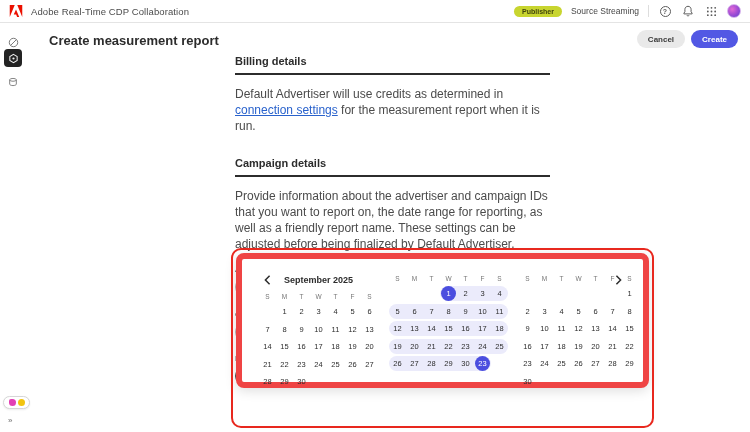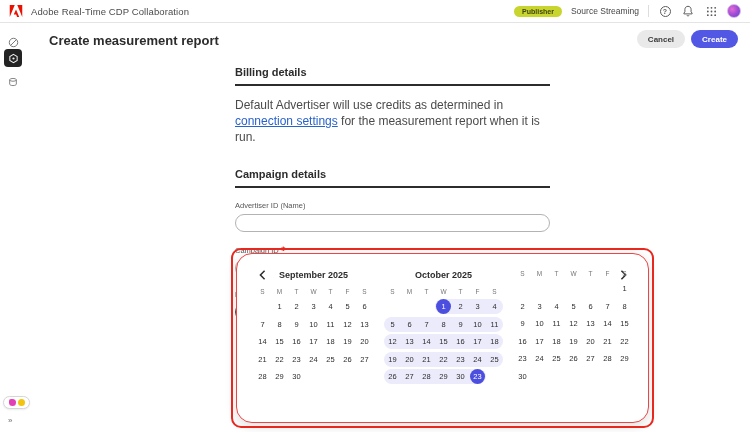--- a/index.html
+++ b/index.html
@@ -47,38 +47,38 @@
 
   
   .page-title{position:absolute;left:49px;top:33px;font-size:13px;font-weight:bold;color:#2c2c2c;text-align:right;}
   .header-buttons{position:absolute;right:12px;top:30px;display:flex;gap:6px;}
   .btn{height:18px;border-radius:9px;font-size:8px;font-weight:bold;padding:0 11px;border:none;
     display:flex;align-items:center;cursor:pointer;font-family:inherit;}
   .btn-cancel{background:#e9e9e9;color:#3b3b3b;}
   .btn-create{background:var(--accent);color:#fff;}
 
   
-  .content{position:absolute;left:235px;top:66px;width:315px;}
+  .content{position:absolute;left:235px;top:55px;width:315px;}
   .section-title{font-size:11px;font-weight:bold;color:#2c2c2c;}
   .rule{height:2px;background:#2c2c2c;margin-top:6px;}
   .para{font-size:12px;color:#4b4b4b;line-height:1.35;margin-top:11px;}
   .para a{color:var(--link);text-decoration:underline;cursor:pointer;}
   .campaign-block{margin-top:22px;}
   .field{margin-top:13px;}
   .field-label{font-size:7.5px;color:#565656;}
   .req{color:#d31510;font-size:6px;vertical-align:2px;margin-left:2px;}
   .input,.select{margin-top:4px;height:18px;border:1px solid #b3b3b3;border-radius:9px;background:#fff;
     display:flex;align-items:center;padding:0 10px;font-size:8.5px;color:#2c2c2c;cursor:text;}
   .select{cursor:pointer;justify-content:space-between;}
   .date-input{border:1.6px solid #4a4a4a;cursor:pointer;justify-content:space-between;}
   .date-vals{display:flex;align-items:center;gap:7px;font-size:8px;color:#2c2c2c;}
 
   
-  .popup{position:absolute;left:236px;top:253px;width:413px;height:170px;background:#fff;
-    border:1px solid #ef4444;border-radius:16px;box-shadow:0 3px 12px rgba(0,0,0,.13);}
+  .popup{position:absolute;left:236px;top:253px;width:413px;height:135px;background:#fff;
+    border:6px solid #ef4444;border-radius:8px;box-shadow:0 3px 12px rgba(0,0,0,.13);}
   .annotation{position:absolute;left:231px;top:248px;width:423px;height:180px;border:2.5px solid var(--red);
     border-radius:10px;pointer-events:none;z-index:5;}
   .cal-nav{position:absolute;top:13px;width:16px;height:16px;display:flex;align-items:center;
     justify-content:center;cursor:pointer;}
   .cal-nav.prev{left:17px;} .cal-nav.next{right:17px;}
   .months{position:absolute;left:17px;top:12px;display:flex;gap:11px;}
   .month{width:119px;}
   .month-title{font-size:9px;font-weight:bold;text-align:center;height:18px;line-height:18px;color:#2c2c2c;}
   .week{display:flex;height:17.5px;align-items:center;}
   .wd-row{height:13px;margin-top:1px;}
@@ -166,20 +166,21 @@
 <div class="content">
   <div>
     <div class="section-title">Billing details</div>
     <div class="rule"></div>
     <p class="para"><span>Default Advertiser will use credits as determined in </span><a>connection settings</a><span> for the measurement report when it is run.</span></p>
   </div>
 
   <div class="campaign-block">
     <div class="section-title">Campaign details</div>
     <div class="rule"></div>
+    <p class="para">Provide information about the advertiser and campaign IDs that you want to report on, the date range for reporting, as well as a friendly report name. These settings can be adjusted before being finalized by Default Advertiser.</p>
   </div>
 
   <div class="field">
     <div class="field-label">Advertiser ID (Name)</div>
     <div class="input">
         <span></span>
       </div>
   </div>
 
   <div class="field">
@@ -336,21 +337,20 @@
           <span class="day">
             <span class="num">30</span>
           </span>
           <span class="day"></span>
           <span class="day"></span>
           <span class="day"></span>
           <span class="day"></span>
         </div>
       </div>
       <div class="month">
-        <div class="month-title">October 2025</div>
         <div class="week wd-row">
           <span class="day wd">S</span>
           <span class="day wd">M</span>
           <span class="day wd">T</span>
           <span class="day wd">W</span>
           <span class="day wd">T</span>
           <span class="day wd">F</span>
           <span class="day wd">S</span>
         </div>
         <div class="week">

